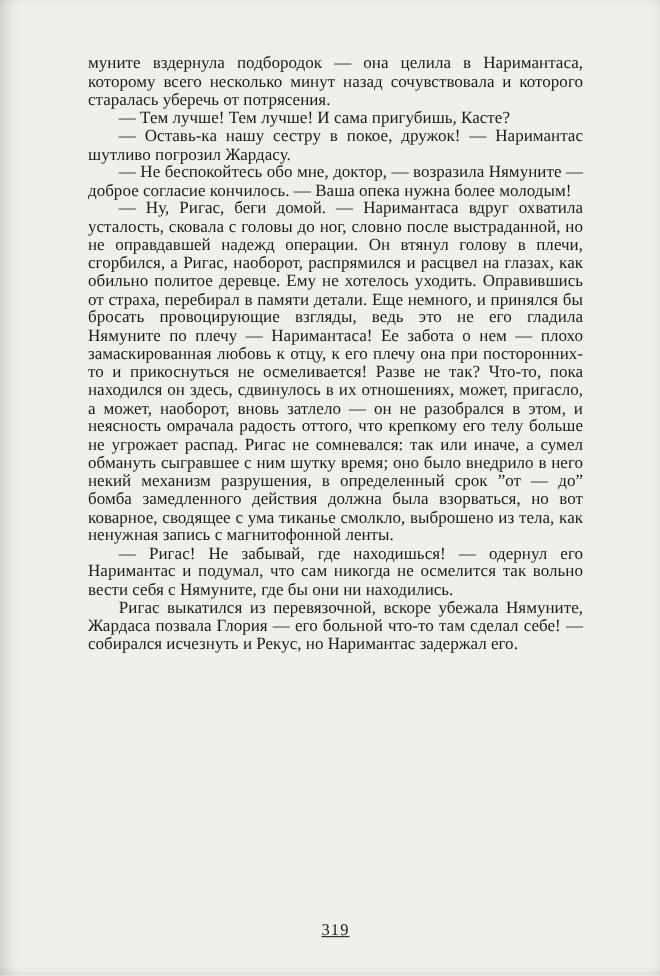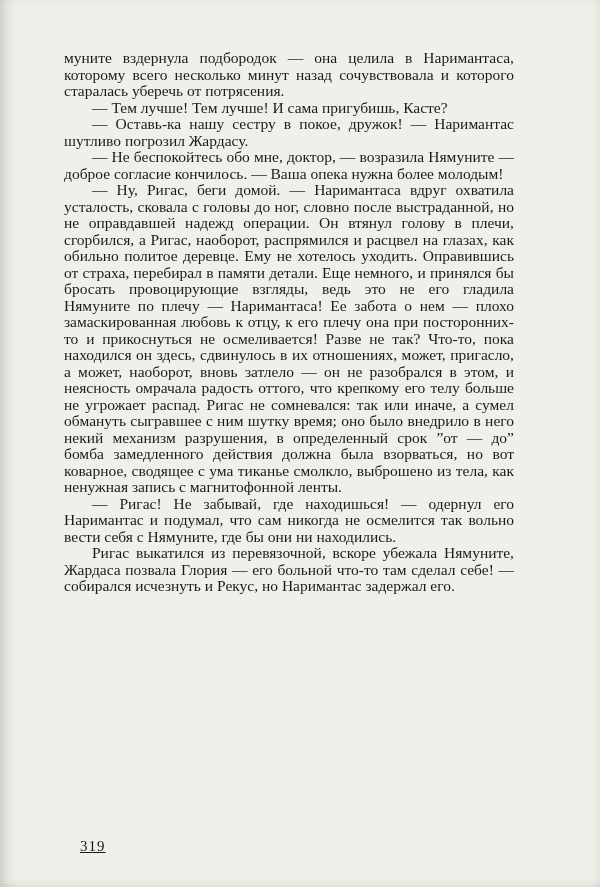--- a/index.html
+++ b/index.html
@@ -15,39 +15,40 @@
       background: #f1efe9;
       box-shadow: inset 12px 0 18px -12px rgba(0,0,0,0.25),
                   inset -6px 0 14px -10px rgba(0,0,0,0.15),
                   inset 0 -8px 16px -12px rgba(0,0,0,0.12);
       font-family: "Liberation Serif", "DejaVu Serif", serif;
       color: #1d1b18;
     }
     .text-block {
       position: absolute;
       top: 50px;
-      left: 64px;
+      left: 80px;
       width: 450px;
       font-size: 15.5px;
       line-height: 16.5px;
       text-align: justify;
       text-rendering: optimizeLegibility;
     }
     p.para {
       margin: 0;
       padding: 0;
     }
     p.para.indent {
       text-indent: 28px;
     }
     .page-number {
       position: absolute;
       bottom: 32px;
       left: 80px;
       width: 450px;
+      text-align: center;
       font-size: 15px;
       letter-spacing: 1px;
       color: #1d1b18;
       text-decoration: underline;
     }
   </style>
 </head>
 <body>
 
 <div class="scan">

